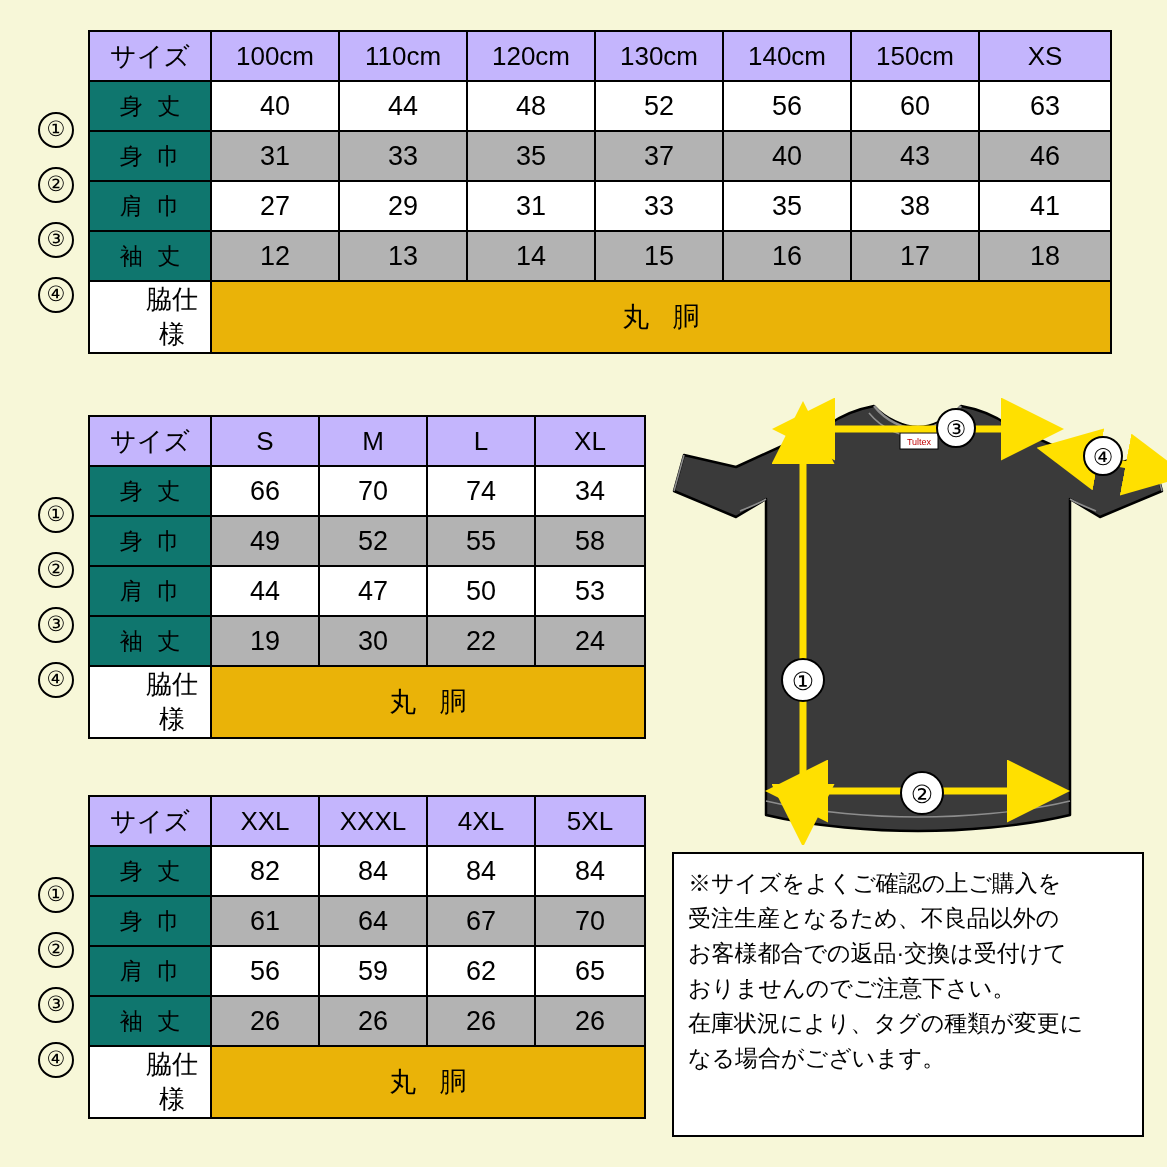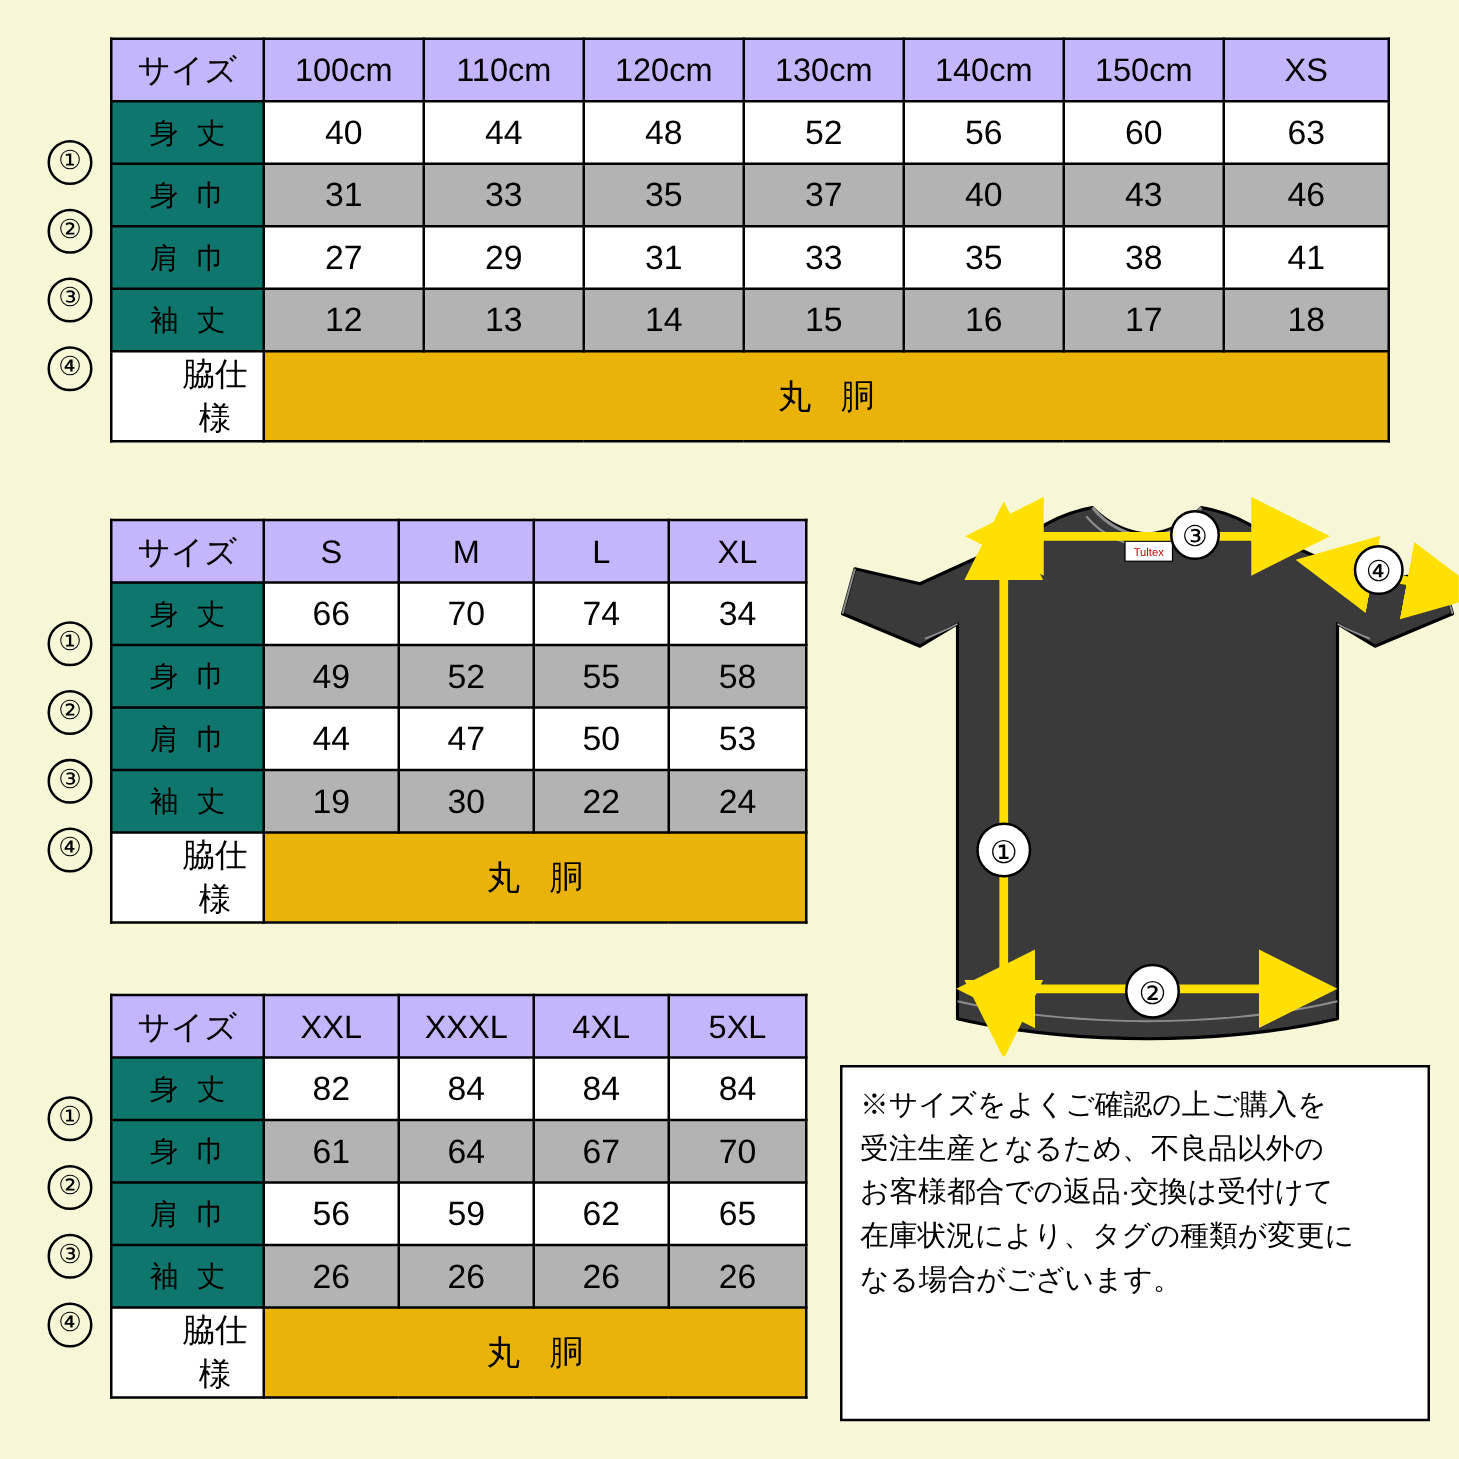--- a/index.html
+++ b/index.html
@@ -367,17 +367,18 @@
 
       <circle cx="262" cy="398" r="21" fill="#ffffff" stroke="#000" stroke-width="2"></circle>
       <text x="262" y="408" font-size="25" text-anchor="middle" fill="#000" font-family="Liberation Sans, sans-serif">②</text>
     </svg>
   </div>
 
   <div class="note-box">
     <div class="note-line">※サイズをよくご確認の上ご購入を</div>
     <div class="note-line">受注生産となるため、不良品以外の</div>
     <div class="note-line">お客様都合での返品·交換は受付けて</div>
+    <div class="note-line">おりませんのでご注意下さい。</div>
     <div class="note-line">在庫状況により、タグの種類が変更に</div>
     <div class="note-line">なる場合がございます。</div>
   </div>
 
 </div>
 
 </body></html>

